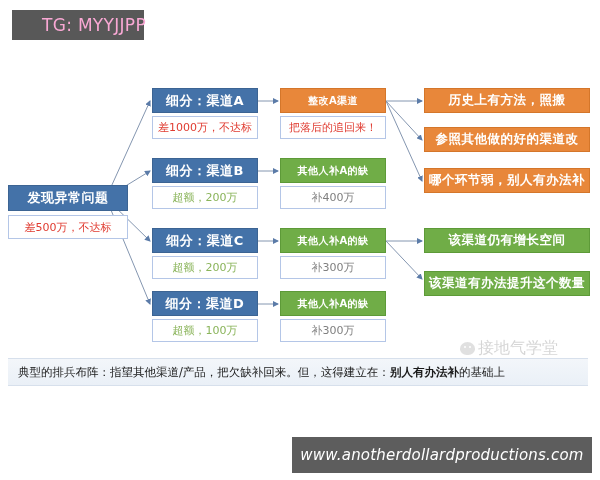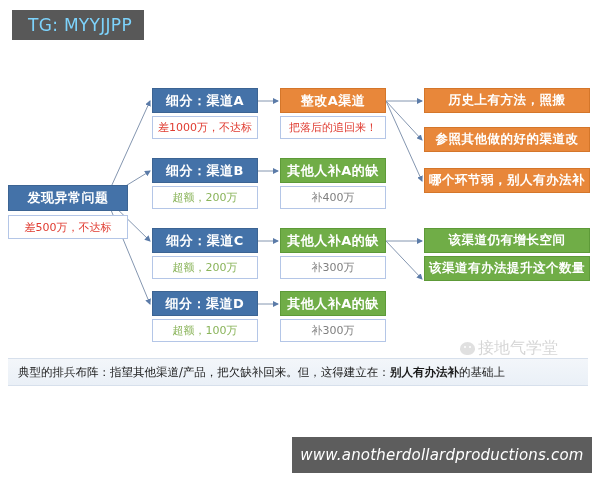--- a/index.html
+++ b/index.html
@@ -23,24 +23,24 @@
   }
 
   
   #tg-badge {
     position: absolute;
     left: 12px;
     top: 10px;
     width: 132px;
     height: 30px;
     background: #585858;
-    color: #7dd3fc;
+    color: #f9a8d4;
     font-size: 17px;
     line-height: 30px;
-    padding-left: 16px;
+    padding-left: 30px;
     box-sizing: border-box;
     letter-spacing: 0.3px;
     white-space: nowrap;
   }
 
   
   #links {
     position: absolute;
     left: 0; top: 0;
     width: 600px;
@@ -92,38 +92,38 @@
   .chan { left: 152px; width: 106px; }
   .chan .head { height: 25px; font-size: 13px; }
   .chan .sub  { height: 23px; font-size: 11px; margin-top: 3px; }
   #chan-a { top: 88px; }
   #chan-b { top: 158px; }
   #chan-c { top: 228px; }
   #chan-d { top: 291px; }
 
   
   .act { left: 280px; width: 106px; }
-  .act .head { height: 25px; font-size: 13px; }
+  .act .head { height: 25px; font-size: 10px; }
   .act .sub  { height: 23px; font-size: 11px; margin-top: 3px; }
   #act-a { top: 88px; }
   #act-b { top: 158px; }
   #act-c { top: 228px; }
   #act-d { top: 291px; }
 
   
   .out {
     left: 424px;
     width: 166px;
   }
   .out .head { height: 25px; font-size: 12.5px; }
   #out-1 { top: 88px; }
   #out-2 { top: 127px; }
   #out-3 { top: 168px; }
   #out-4 { top: 228px; }
-  #out-5 { top: 256px; }
+  #out-5 { top: 271px; }
 
   
   #caption {
     position: absolute;
     left: 8px;
     top: 358px;
     width: 580px;
     height: 28px;
     background: linear-gradient(to bottom, #f3f6fa 0%, #eaf0f7 100%);
     border-top: 1px solid #d7e0ec;

